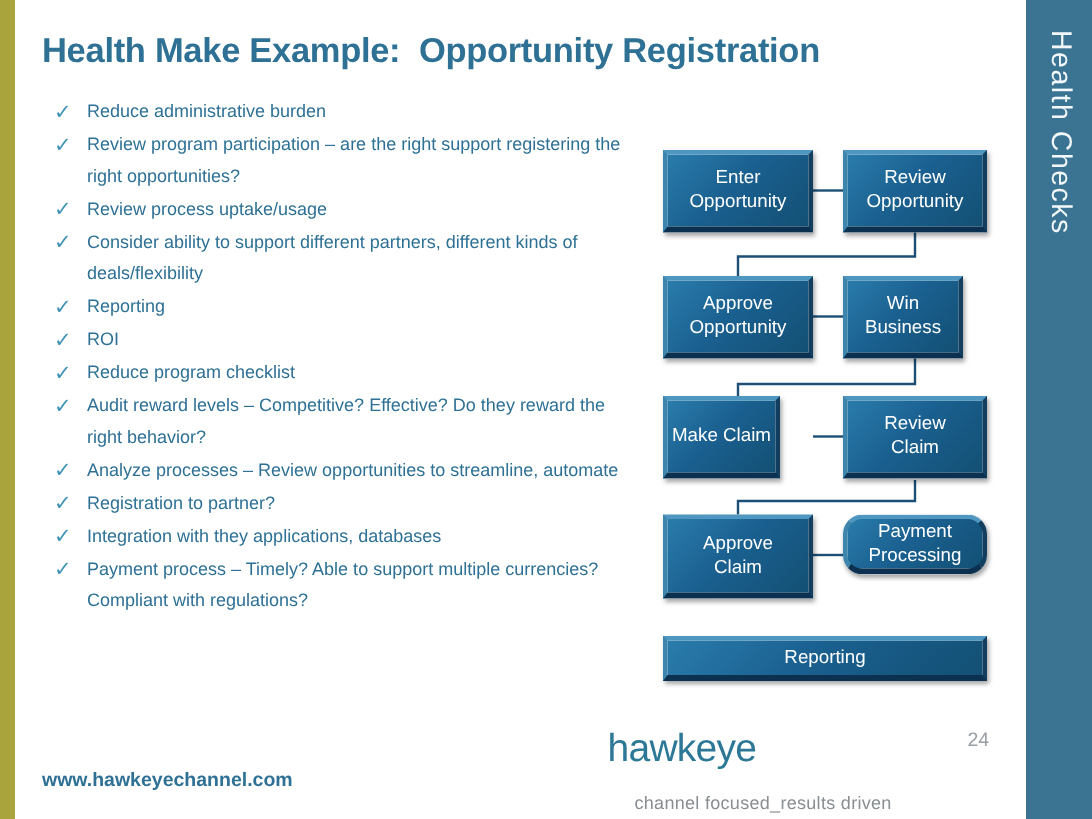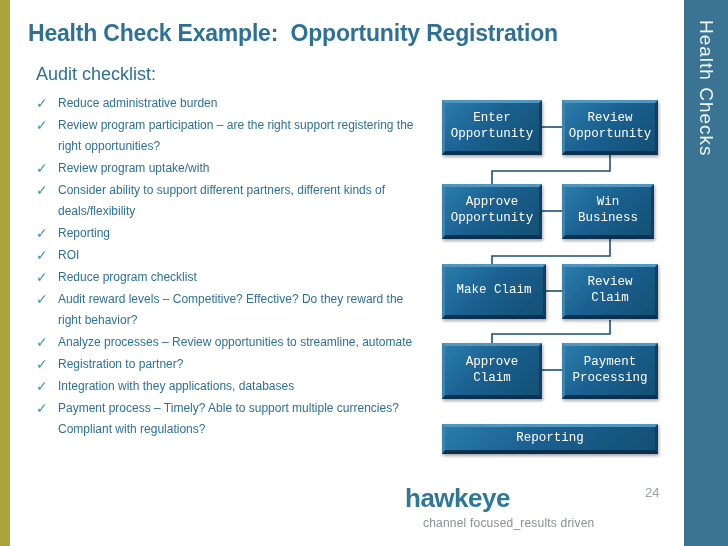--- a/index.html
+++ b/index.html
@@ -41,68 +41,67 @@
 
   .fbox {
     position: absolute;
     background: linear-gradient(135deg, #2a7cab 0%, #1a6090 45%, #135074 100%);
     border-top: 3px solid #4f97c0;
     border-left: 3px solid #3d85ad;
     border-right: 3px solid #123f5f;
     border-bottom: 4px solid #0b3050;
     box-shadow: 1px 2px 3px rgba(0,0,0,0.35);
     color: #ffffff; font-size: 12.5px; line-height: 1.25;
-    display: flex; align-items: center; justify-content: center; text-align: center; font-family: Liberation Mono, monospace;
+    display: flex; align-items: center; justify-content: center; text-align: center;
   }
   .fbox span { white-space: pre-line; }
 
   .b0 { left: 2px;   top: 2px;   width: 100px; height: 55px; }
   .b1 { left: 122px; top: 2px;   width: 96px;  height: 55px; }
   .b2 { left: 2px;   top: 86px;  width: 100px; height: 55px; }
-  .b3 { left: 122px; top: 86px;  width: 92px;  height: 55px; }
-  .b4 { left: 2px;   top: 166px; width: 104px; height: 55px; }
+  .b3 { left: 122px; top: 86px;  width: 80px;  height: 55px; }
+  .b4 { left: 2px;   top: 166px; width: 78px; height: 55px; }
   .b5 { left: 122px; top: 166px; width: 96px;  height: 55px; }
   .b6 { left: 2px;   top: 245px; width: 100px; height: 56px; }
-  .b7 { left: 122px; top: 245px; width: 96px;  height: 56px; }
+  .b7 { left: 122px; top: 245px; width: 96px;  height: 40px; border-radius: 13px; }
   .b8 { left: 2px;   top: 326px; width: 216px; height: 30px; }
 
   
   .footer-url { position: absolute; left: 28px; top: 512px; color: #2e7195; font-size: 13px; font-weight: bold; }
   .logo { position: absolute; left: 405px; top: 485px; }
-  .logo-word { color: #2e7897; font-size: 26px; font-weight: bold; letter-spacing: -0.5px; line-height: 1.0; }
-  .logo-tagline { color: #898e92; font-size: 12px; margin-top: 5px; margin-left: 18px; letter-spacing: 0.2px; }
+  .logo-word { color: #2e7897; font-size: 26px; font-weight: normal; letter-spacing: -0.5px; line-height: 1.0; }
+  .logo-tagline { color: #898e92; font-size: 12px; margin-top: 17px; margin-left: 18px; letter-spacing: 0.2px; }
   .page-num { position: absolute; left: 645px; top: 485px; color: #9aa0a5; font-size: 13px; }
 </style>
 </head>
 <body>
 
 <div class="slide">
 
   <div class="stripe-left"></div>
 
   <div class="side-tab">
     <span class="side-tab-label">Health Checks</span>
   </div>
 
-  <h1 class="title">Health Check Example:  Opportunity Registration</h1>
+  <h1 class="title">Health Make Example:  Opportunity Registration</h1>
 
   <div class="checklist">
-    <div class="checklist-heading">Audit checklist:</div>
     <ul>
       <li>
         <span class="check">✓</span>
         <span class="item-text">Reduce administrative burden</span>
       </li>
       <li>
         <span class="check">✓</span>
         <span class="item-text">Review program participation – are the right support registering the right opportunities?</span>
       </li>
       <li>
         <span class="check">✓</span>
-        <span class="item-text">Review program uptake/with</span>
+        <span class="item-text">Review process uptake/usage</span>
       </li>
       <li>
         <span class="check">✓</span>
         <span class="item-text">Consider ability to support different partners, different kinds of deals/flexibility</span>
       </li>
       <li>
         <span class="check">✓</span>
         <span class="item-text">Reporting</span>
       </li>
       <li>
@@ -176,20 +175,21 @@
     </div>
     <div class="fbox b7">
       <span>Payment
 Processing</span>
     </div>
     <div class="fbox b8">
       <span>Reporting</span>
     </div>
   </div>
 
+  <div class="footer-url">www.hawkeyechannel.com</div>
 
   <div class="logo">
     <div class="logo-word">hawkeye</div>
     <div class="logo-tagline">channel focused_results driven</div>
   </div>
 
   <div class="page-num">24</div>
 
 </div>
 

